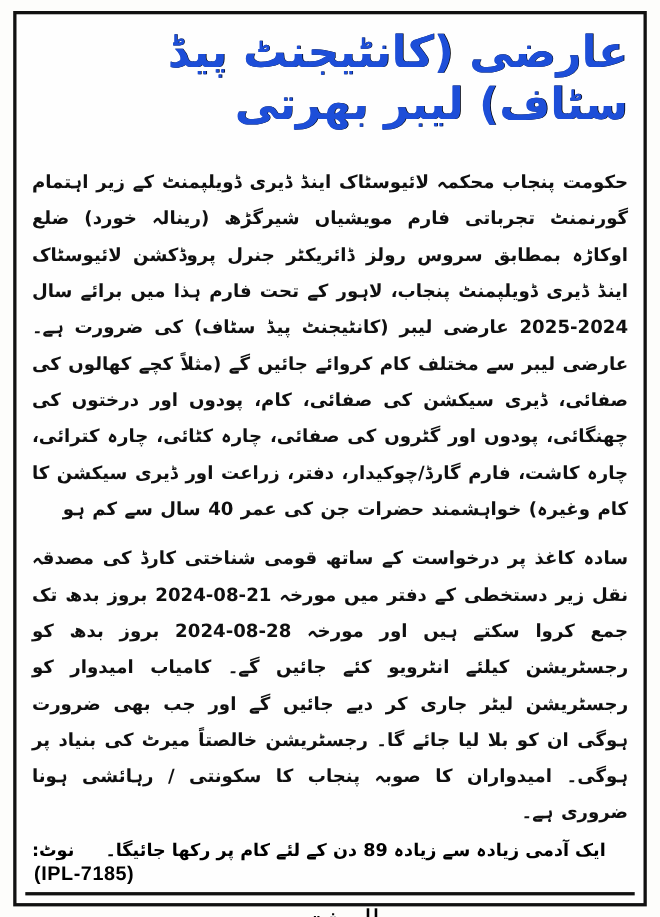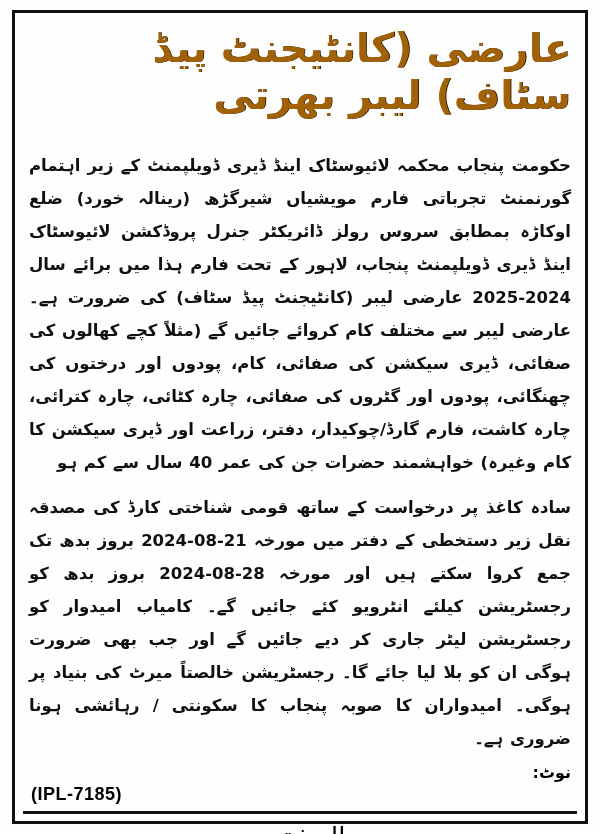--- a/index.html
+++ b/index.html
@@ -35,21 +35,21 @@
   }
   .headline {
     text-align: right;
     direction: rtl;
     font-family: "DejaVu Sans", sans-serif;
     font-weight: bold;
     font-size: 40px;
     line-height: 1.18;
     letter-spacing: -0.5px;
     padding: 6px 6px 4px 4px;
-    color: #a16207;
+    color: #1d4ed8;
     text-shadow: 0.6px 0 0 #000;
   }
   .rule {
     height: 3px;
     background: #111;
     margin: 6px 2px 8px 2px;
   }
   .body-text {
     direction: rtl;
     text-align: justify;
@@ -61,21 +61,21 @@
     font-weight: 600;
     word-spacing: 1px;
   }
   .body-text p {
     margin: 12px 0 2px 0;
   }
   .note-row {
     display: flex;
     flex-direction: row-reverse;
     align-items: baseline;
-    justify-content: flex-end;
+    justify-content: flex-start;
     direction: rtl;
     padding: 6px 6px 0 6px;
     font-size: 16px;
     font-weight: 700;
     gap: 8px;
   }
   .note-label {
     white-space: nowrap;
   }
   .note-text {
@@ -127,20 +127,21 @@
 
     <div class="rule"></div>
 
     <div class="body-text">
       <p>حکومت پنجاب محکمہ لائیوسٹاک اینڈ ڈیری ڈویلپمنٹ کے زیر اہتمام گورنمنٹ تجرباتی فارم مویشیاں شیرگڑھ (رینالہ خورد) ضلع اوکاڑہ بمطابق سروس رولز ڈائریکٹر جنرل پروڈکشن لائیوسٹاک اینڈ ڈیری ڈویلپمنٹ پنجاب، لاہور کے تحت فارم ہذا میں برائے سال 2024-2025 عارضی لیبر (کانٹیجنٹ پیڈ سٹاف) کی ضرورت ہے۔ عارضی لیبر سے مختلف کام کروائے جائیں گے (مثلاً کچے کھالوں کی صفائی، ڈیری سیکشن کی صفائی، کام، پودوں اور درختوں کی چھنگائی، پودوں اور گٹروں کی صفائی، چارہ کٹائی، چارہ کترائی، چارہ کاشت، فارم گارڈ/چوکیدار، دفتر، زراعت اور ڈیری سیکشن کا کام وغیرہ) خواہشمند حضرات جن کی عمر 40 سال سے کم ہو</p>
       <p>سادہ کاغذ پر درخواست کے ساتھ قومی شناختی کارڈ کی مصدقہ نقل زیر دستخطی کے دفتر میں مورخہ 21-08-2024 بروز بدھ تک جمع کروا سکتے ہیں اور مورخہ 28-08-2024 بروز بدھ کو رجسٹریشن کیلئے انٹرویو کئے جائیں گے۔ کامیاب امیدوار کو رجسٹریشن لیٹر جاری کر دیے جائیں گے اور جب بھی ضرورت ہوگی ان کو بلا لیا جائے گا۔ رجسٹریشن خالصتاً میرٹ کی بنیاد پر ہوگی۔ امیدواران کا صوبہ پنجاب کا سکونتی / رہائشی ہونا ضروری ہے۔</p>
     </div>
 
     <div class="note-row">
       <span class="note-label">نوٹ:</span>
+      <span class="note-text">ایک آدمی زیادہ سے زیادہ 89 دن کے لئے کام پر رکھا جائیگا۔</span>
     </div>
 
     <div class="ref-row">
       <span>(IPL-7185)</span>
     </div>
 
     <div class="footer">
       <div class="footer-inner">
         <div class="signature">المشتہر</div>
         <div class="signature-sub">ہر</div>

